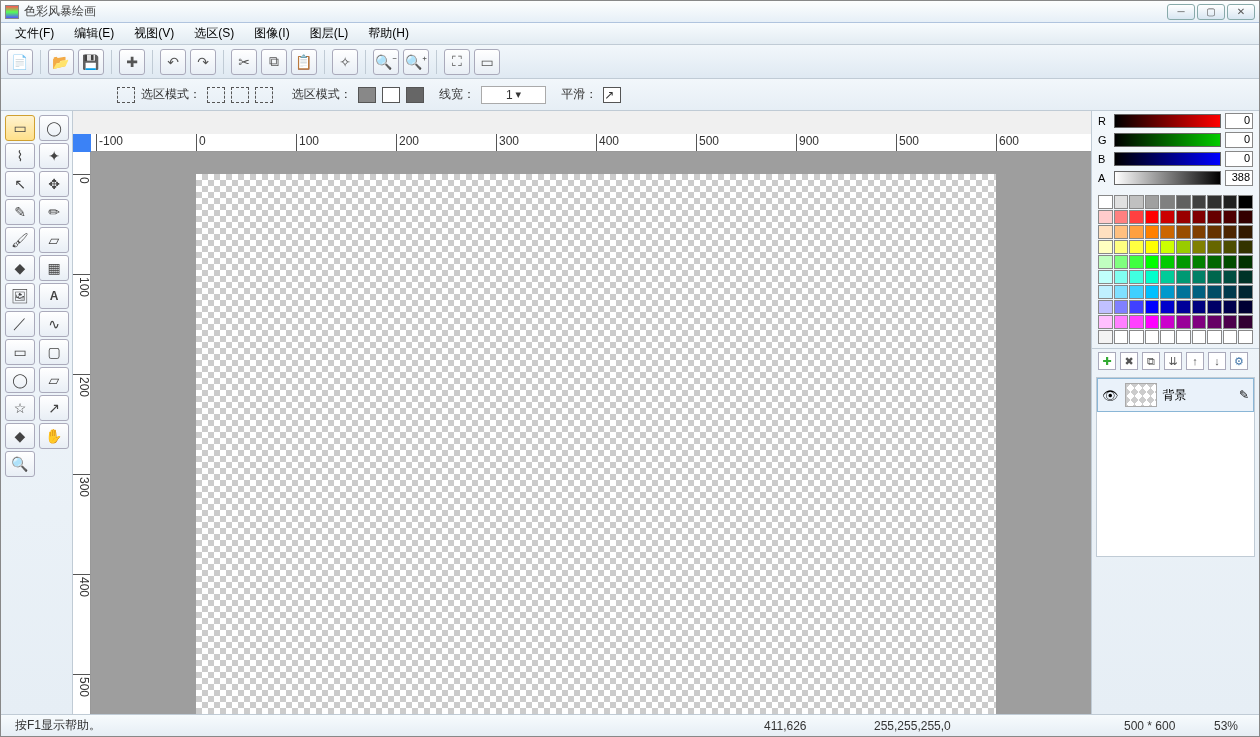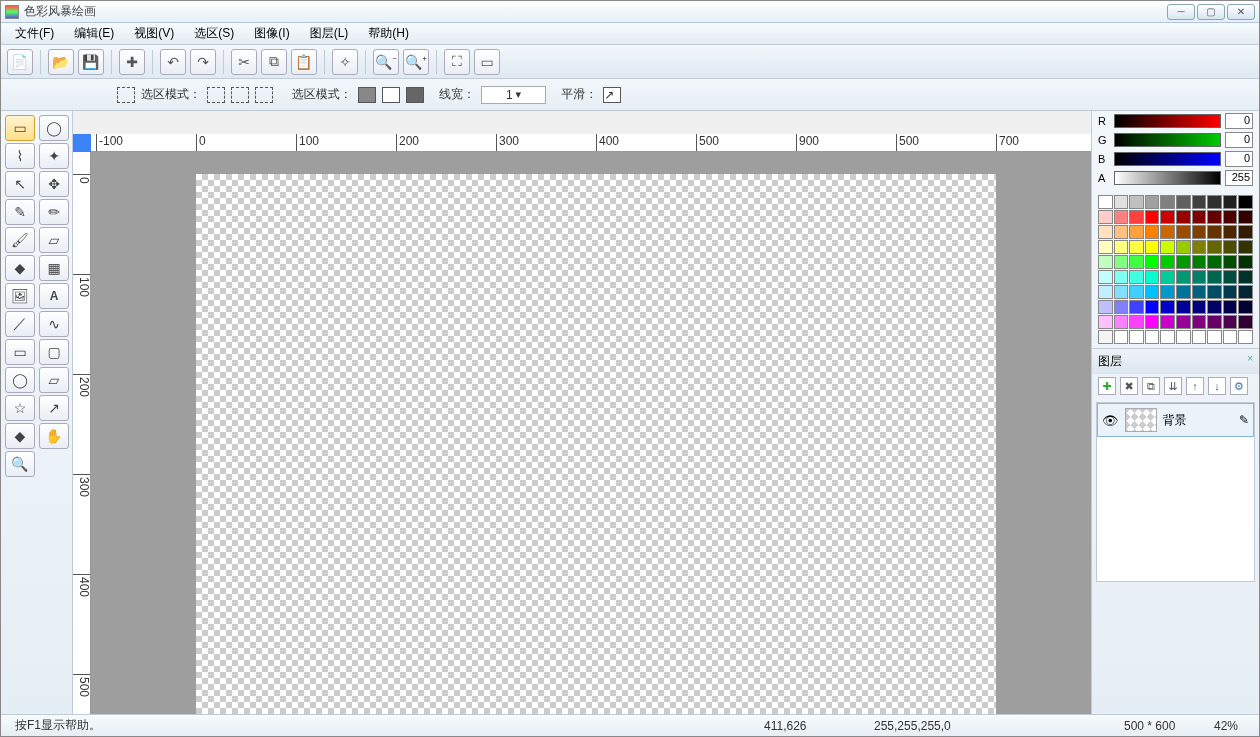--- a/index.html
+++ b/index.html
@@ -204,21 +204,21 @@
     <div class="rulerh" id="rulerh">
         <div class="tick" style="left: 5px;">-100</div>
         <div class="tick" style="left: 105px;">0</div>
         <div class="tick" style="left: 205px;">100</div>
         <div class="tick" style="left: 305px;">200</div>
         <div class="tick" style="left: 405px;">300</div>
         <div class="tick" style="left: 505px;">400</div>
         <div class="tick" style="left: 605px;">500</div>
         <div class="tick" style="left: 705px;">900</div>
         <div class="tick" style="left: 805px;">500</div>
-        <div class="tick" style="left: 905px;">700</div>
+        <div class="tick" style="left: 905px;">600</div>
       </div>
     <div class="canvasrow">
       <div class="rulerv" id="rulerv">
           <div class="tick" style="top: 22px;">0</div>
           <div class="tick" style="top: 122px;">100</div>
           <div class="tick" style="top: 222px;">200</div>
           <div class="tick" style="top: 322px;">300</div>
           <div class="tick" style="top: 422px;">400</div>
           <div class="tick" style="top: 522px;">500</div>
         </div>
@@ -241,21 +241,21 @@
           <div class="val">0</div>
         </div>
       <div class="srow">
           <span class="lbl">B</span>
           <div class="bar b"></div>
           <div class="val">0</div>
         </div>
       <div class="srow">
           <span class="lbl">A</span>
           <div class="bar a"></div>
-          <div class="val">255</div>
+          <div class="val">388</div>
         </div>
     </div>
     <div class="palette" id="palette">
         <div style="background: rgb(255, 255, 255);"></div>
         <div style="background: rgb(224, 224, 224);"></div>
         <div style="background: rgb(192, 192, 192);"></div>
         <div style="background: rgb(160, 160, 160);"></div>
         <div style="background: rgb(128, 128, 128);"></div>
         <div style="background: rgb(96, 96, 96);"></div>
         <div style="background: rgb(64, 64, 64);"></div>
@@ -348,24 +348,20 @@
         <div style="background: rgb(255, 255, 255);"></div>
         <div style="background: rgb(255, 255, 255);"></div>
         <div style="background: rgb(255, 255, 255);"></div>
         <div style="background: rgb(255, 255, 255);"></div>
         <div style="background: rgb(255, 255, 255);"></div>
         <div style="background: rgb(255, 255, 255);"></div>
         <div style="background: rgb(255, 255, 255);"></div>
       </div>
 
     <div class="layers">
-      <div class="hdr">
-          <span>图层</span>
-          <span class="close">×</span>
-        </div>
       <div class="laybtns">
         <div class="laybtn" style="color:#3a3">✚</div>
         <div class="laybtn">✖</div>
         <div class="laybtn">⧉</div>
         <div class="laybtn">⇊</div>
         <div class="laybtn">↑</div>
         <div class="laybtn">↓</div>
         <div class="laybtn" style="color:#47a">⚙</div>
       </div>
       <div class="layerlist">
@@ -379,14 +375,14 @@
     </div>
   </div>
 </div>
 
 <div class="statusbar">
   <div class="cell flex">按F1显示帮助。</div>
   <div class="cell" style="width:110px">411,626</div>
   <div class="cell" style="width:130px">255,255,255,0</div>
   <div class="cell" style="width:120px"></div>
   <div class="cell" style="width:90px">500 * 600</div>
-  <div class="cell" style="width:55px">42%</div>
+  <div class="cell" style="width:55px">53%</div>
 </div>
 
 </body></html>

